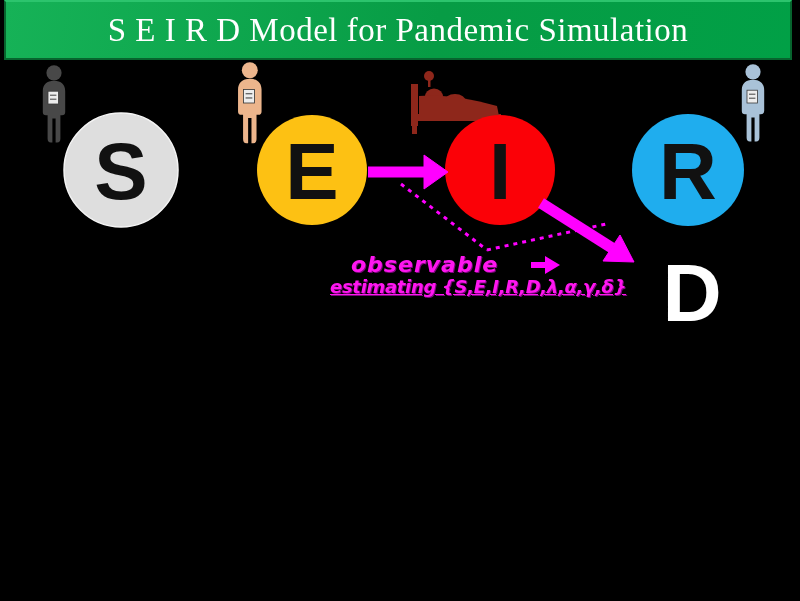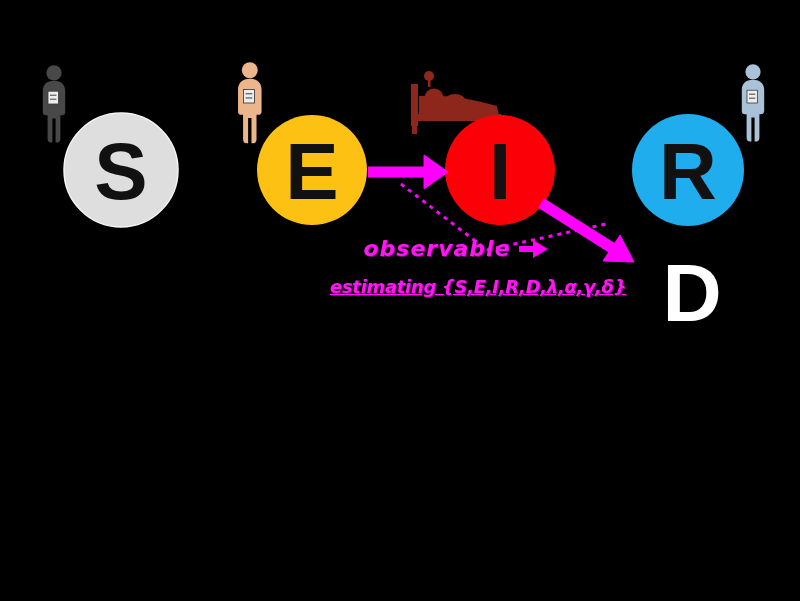--- a/index.html
+++ b/index.html
@@ -31,29 +31,32 @@
     font-weight:bold; font-size:82px;
   }
   
   .annotation {
     position:absolute; text-align:center;
     font-family:"DejaVu Sans", sans-serif;
     font-style:italic; font-weight:bold;
     color:#ff16f0; text-shadow:1px 1px 0 #7d077d;
     white-space:nowrap;
   }
-  .obs-label  { left:351px; top:236px; width:210px; font-size:22px; letter-spacing:1px;
-                display:flex; align-items:center; justify-content:center; gap:8px; }
+  .obs-label  { left:351px; top:252px; width:210px; font-size:22px; letter-spacing:1px;
+                display:flex; align-items:center; justify-content:space-between; gap:8px; }
   .est-label  { left:330px; top:276px; width:284px; font-size:18px; letter-spacing:-0.3px;text-decoration:underline; }
 </style>
 </head>
 <body>
 
 <div class="stage">
 
+  <div class="banner">
+    <span class="banner-title">S E I R D Model for Pandemic Simulation</span>
+  </div>
 
   <svg class="diagram" width="800" height="601" viewBox="0 0 800 601">
 
     <defs>
       <g id="person-shape">
         <circle cx="20" cy="11" r="9.5"></circle>
         <path d="M20 21 C 11 21 6 26 6 34 L6 60 Q6 64 10 64 L12 64 L12 93
                  Q12 98 16 98 L18 98 L18 68 L22 68 L22 98 L24 98
                  Q28 98 28 93 L28 64 L30 64 Q34 64 34 60 L34 34
                  C34 26 29 21 20 21 Z"></path>

